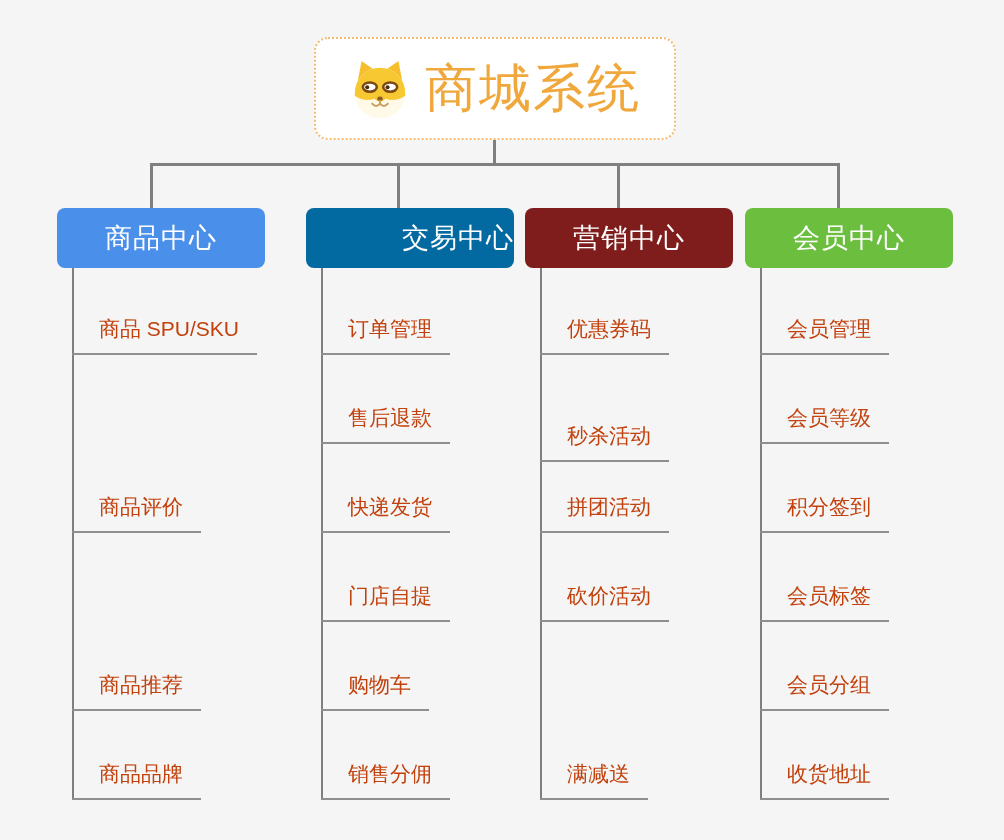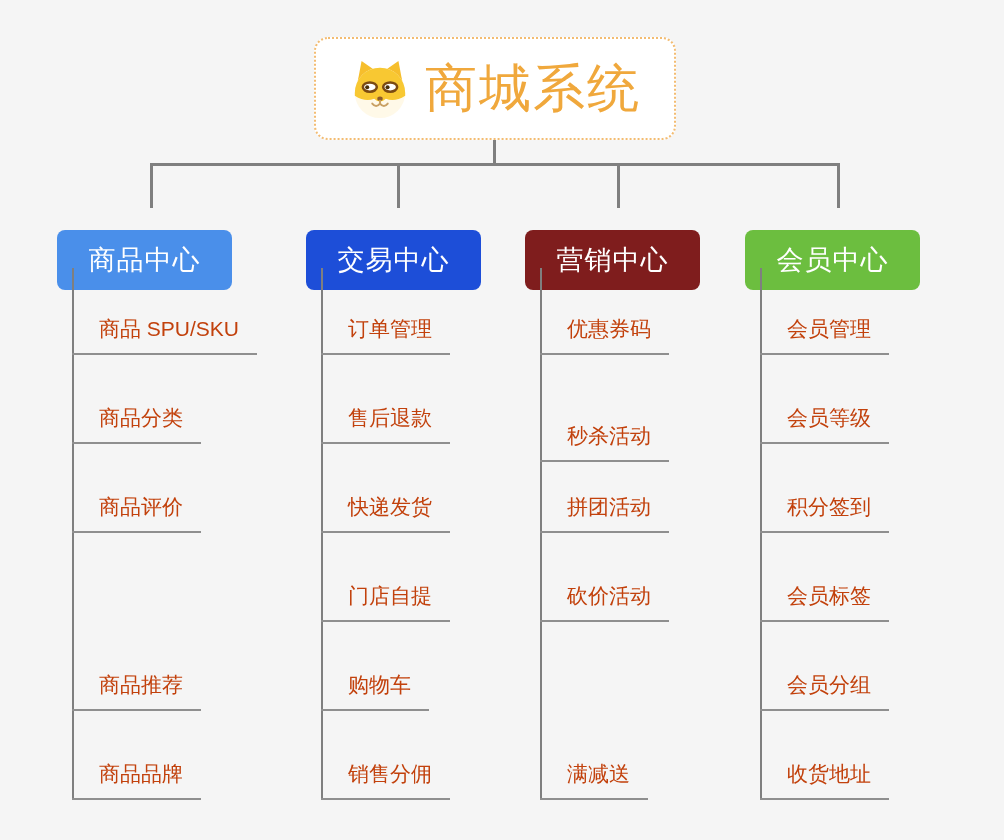--- a/index.html
+++ b/index.html
@@ -46,29 +46,28 @@
   
   .branch {
     position: absolute;
     top: 208px;
     width: 280px;
     height: 602px;
   }
   .branch-header {
     position: absolute;
     left: 0; top: 0;
-    width: 175px; height: 60px;
+    width: 208px; height: 60px;
     border-radius: 8px;
     display: flex;
     align-items: center;
     justify-content: center;
     color: #FFFFFF;
     font-size: 27px;
     letter-spacing: 1px;
-    margin-top: 22px;
   }
   .branch-trunk {
     position: absolute;
     left: 15px; top: 60px;
     width: 2px; height: 532px;
     background: #7F7F7F;
   }
   .children { position: absolute; left: 0; top: 0; width: 100%; height: 100%; }
   .child-node {
     position: absolute;
@@ -113,29 +112,28 @@
 </div>
 
 <div id="branches">
   <div class="branch" style="left: 57px;">
     <div class="branch-header" style="background: rgb(74, 143, 234);">
       <span>商品中心</span>
     </div>
     <div class="branch-trunk"></div>
     <div class="children">
         <div class="child-node" style="top: 105px;">商品 SPU/SKU</div>
-        <div class="child-node" style="top: 194px;">商品分类</div>
         <div class="child-node" style="top: 283px;">商品评价</div>
         <div class="child-node" style="top: 461px;">商品推荐</div>
         <div class="child-node" style="top: 550px;">商品品牌</div>
       </div>
   </div>
 
   <div class="branch" style="left: 306px;">
-    <div class="branch-header" style="background: #1d4ed8;">
+    <div class="branch-header" style="background: #0369a1; justify-content: flex-end;">
       <span>交易中心</span>
     </div>
     <div class="branch-trunk"></div>
     <div class="children">
         <div class="child-node" style="top: 105px;">订单管理</div>
         <div class="child-node" style="top: 283px;">快递发货</div>
         <div class="child-node" style="top: 194px;">售后退款</div>
         <div class="child-node" style="top: 372px;">门店自提</div>
         <div class="child-node" style="top: 461px;">购物车</div>
         <div class="child-node" style="top: 550px;">销售分佣</div>

